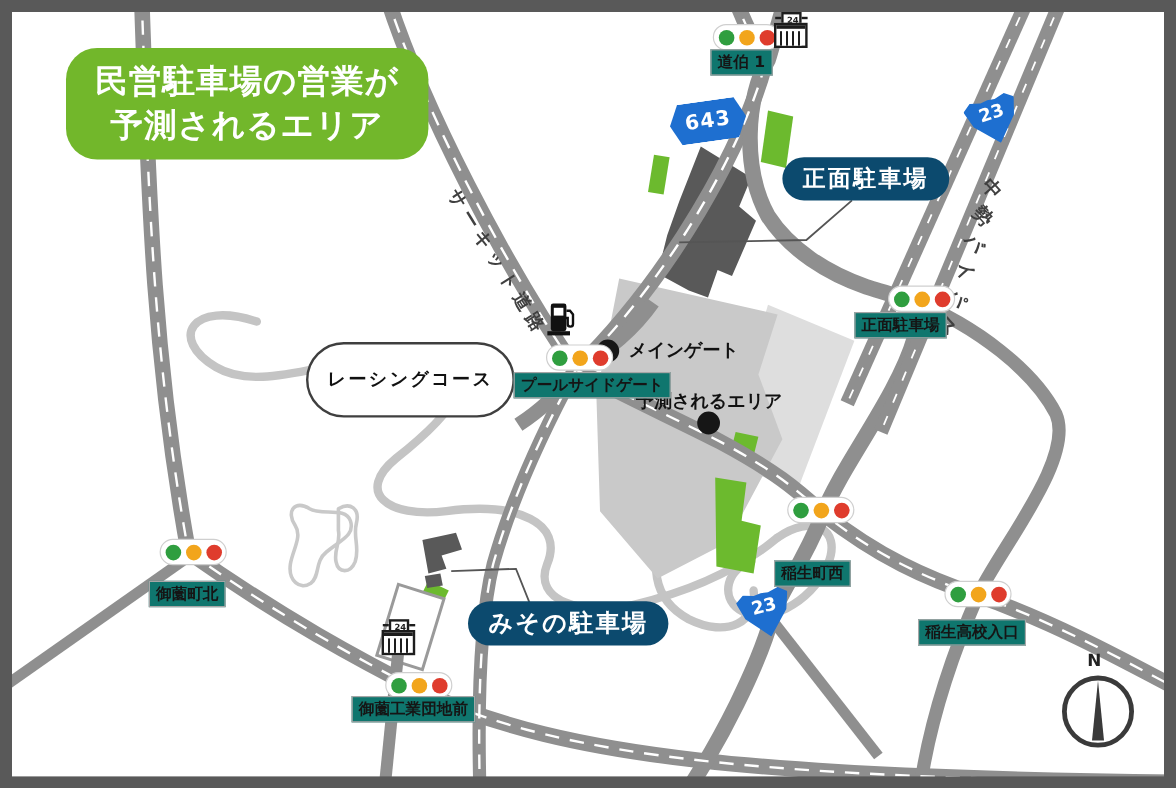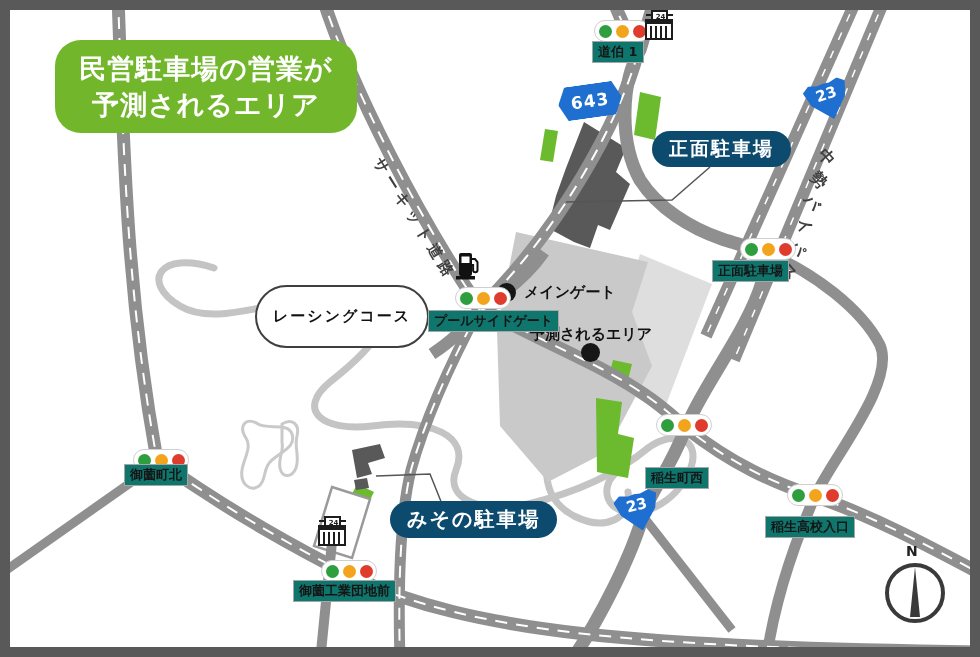--- a/index.html
+++ b/index.html
@@ -200,21 +200,21 @@
       <i class="y"></i>
       <i class="r"></i>
     </div>
   <div class="label-box" style="left:765px;top:505px;margin-top:11px;">稲生高校入口</div>
 
   <div class="signal" style="left:133px;top:449px;">
       <i class="g"></i>
       <i class="y"></i>
       <i class="r"></i>
     </div>
-  <div class="label-box" style="left:124px;top:464px;">御薗町北</div>
+  <div class="label-box" style="left:124px;top:484px;">御薗町北</div>
 
   <div class="signal" style="left:321px;top:560px;">
       <i class="g"></i>
       <i class="y"></i>
       <i class="r"></i>
     </div>
   <div class="label-box" style="left:293px;top:580px;">御薗工業団地前</div>
 
   <div class="gate-dot" style="left:497px;top:283px;"></div>
   <div class="gate-label" style="left:524px;top:283px;">メインゲート</div>

